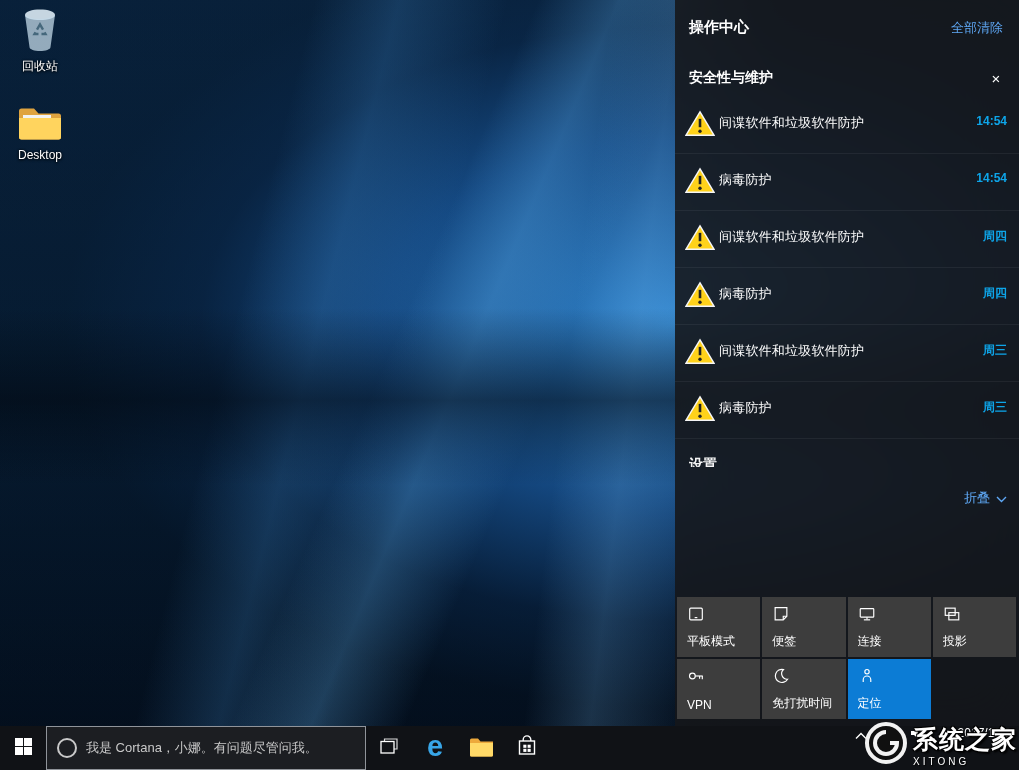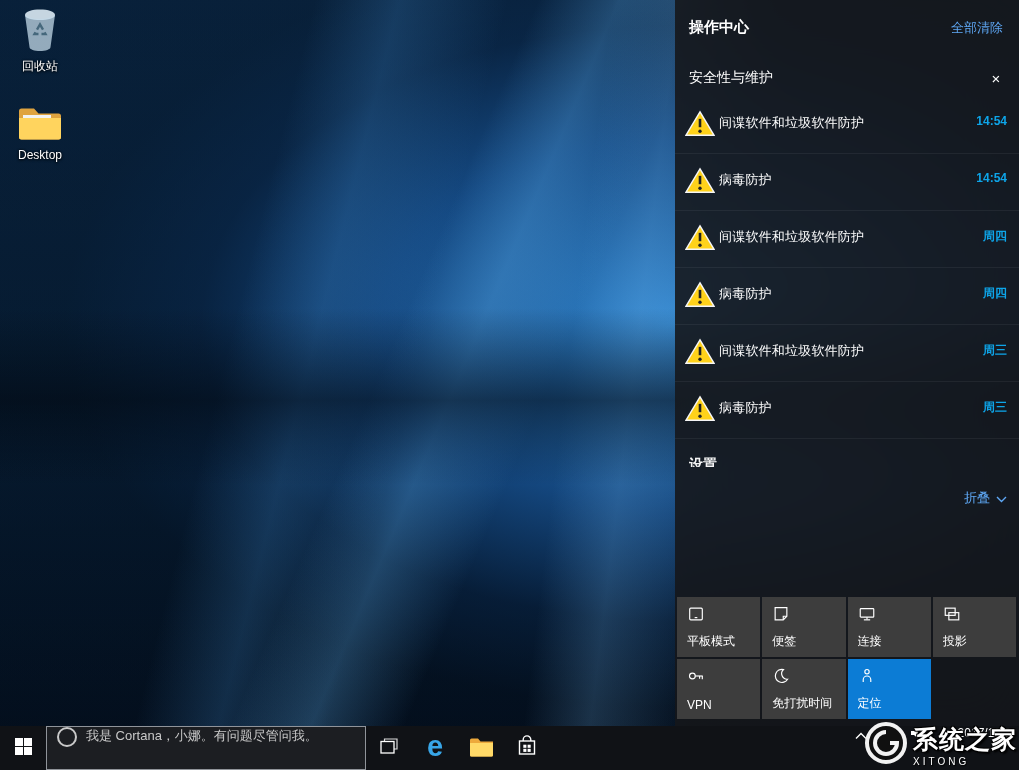--- a/index.html
+++ b/index.html
@@ -29,40 +29,40 @@
   
   #action-center{
     position:absolute;top:0;right:0;width:344px;height:726px;z-index:10;
     background:rgba(22,23,26,0.88);backdrop-filter:blur(28px);
     color:#fff;display:flex;flex-direction:column;box-sizing:border-box;
   }
   .ac-header{display:flex;justify-content:space-between;align-items:center;padding:18px 16px 12px 14px;}
   .ac-title{font-size:15px;font-weight:bold;}
   .ac-clear{font-size:13px;color:#5fa8f5;cursor:pointer;}
   .ac-group-header{display:flex;justify-content:space-between;align-items:center;margin-top:12px;padding:8px 12px 10px 14px;}
-  .ac-group-title{font-size:14px;font-weight:normal;}
+  .ac-group-title{font-size:14px;font-weight:bold;}
   .ac-close{color:#fff;font-size:15px;width:22px;text-align:center;cursor:pointer;line-height:1;}
   .notif-list{}
   .notif-item{display:flex;align-items:flex-start;padding:12px 12px 12px 10px;border-bottom:1px solid rgba(255,255,255,0.06);cursor:pointer;}
   .warn{flex:0 0 34px;margin-top:1px;}
   .notif-title{font-size:13px;flex:1;padding-top:5px;letter-spacing:0.2px;}
   .notif-time{font-size:12px;color:#0ea5e9;padding-top:5px;margin-left:8px;white-space:nowrap;font-weight:bold;}
   .partial-group{height:11px;overflow:hidden;margin:17px 0 0 14px;font-size:14px;font-weight:bold;opacity:0.95;}
   .collapse-row{display:flex;justify-content:flex-end;align-items:center;gap:6px;padding:10px 12px;margin-top:12px;color:#5fa8f5;font-size:13px;cursor:pointer;}
   .ac-spacer{flex:1;}
   .qa-grid{margin:0 3px 7px 2px;display:grid;grid-template-columns:repeat(4,1fr);gap:2px;}
   .qa-tile{height:60px;background:#3d3d3d;position:relative;cursor:pointer;}
   .qa-tile.active{background:#0c7cd5;}
   .qa-icon{position:absolute;left:10px;top:8px;width:18px;height:18px;}
   .qa-icon svg{display:block;width:18px;height:18px;}
   .qa-label{position:absolute;left:10px;bottom:7px;font-size:12px;color:#fff;white-space:nowrap;overflow:hidden;max-width:72px;}
   
   #taskbar{position:absolute;left:0;right:0;bottom:0;height:44px;background:#101216;display:flex;align-items:stretch;z-index:20;}
   .tb-btn{width:46px;display:flex;align-items:center;justify-content:center;cursor:pointer;}
-  .search-box{width:320px;display:flex;gap:9px;background:#1c1e22;border:1px solid #90949a;box-sizing:border-box;padding:0 10px;cursor:text;}
+  .search-box{width:320px;display:flex;align-items:center;gap:9px;background:#1c1e22;border:1px solid #90949a;box-sizing:border-box;padding:0 10px;cursor:text;}
   .cortana-ring{width:16px;height:16px;border:2px solid #c9c9c9;border-radius:50%;flex:0 0 auto;}
   .search-text{font-size:13px;color:#c9c9c9;white-space:nowrap;overflow:hidden;}
   .edge-e{font-size:29px;font-weight:bold;color:#38a6e8;line-height:1;margin-top:-3px;}
   .tray{margin-left:auto;display:flex;align-items:flex-start;}
   .tray-btn{width:28px;display:flex;align-items:center;justify-content:center;cursor:pointer;}
   .clock{width:80px;display:flex;flex-direction:column;justify-content:flex-end;align-items:flex-end;padding:0 8px 6px 0;font-size:12px;color:#fff;line-height:14px;cursor:pointer;}
   
   #watermark{position:absolute;right:2px;bottom:0;display:flex;align-items:center;gap:4px;z-index:40;pointer-events:none;}
   .wm-col{display:flex;flex-direction:column;align-items:flex-start;}
   .wm-title{font-size:25px;font-weight:bold;color:#fff;letter-spacing:1px;

